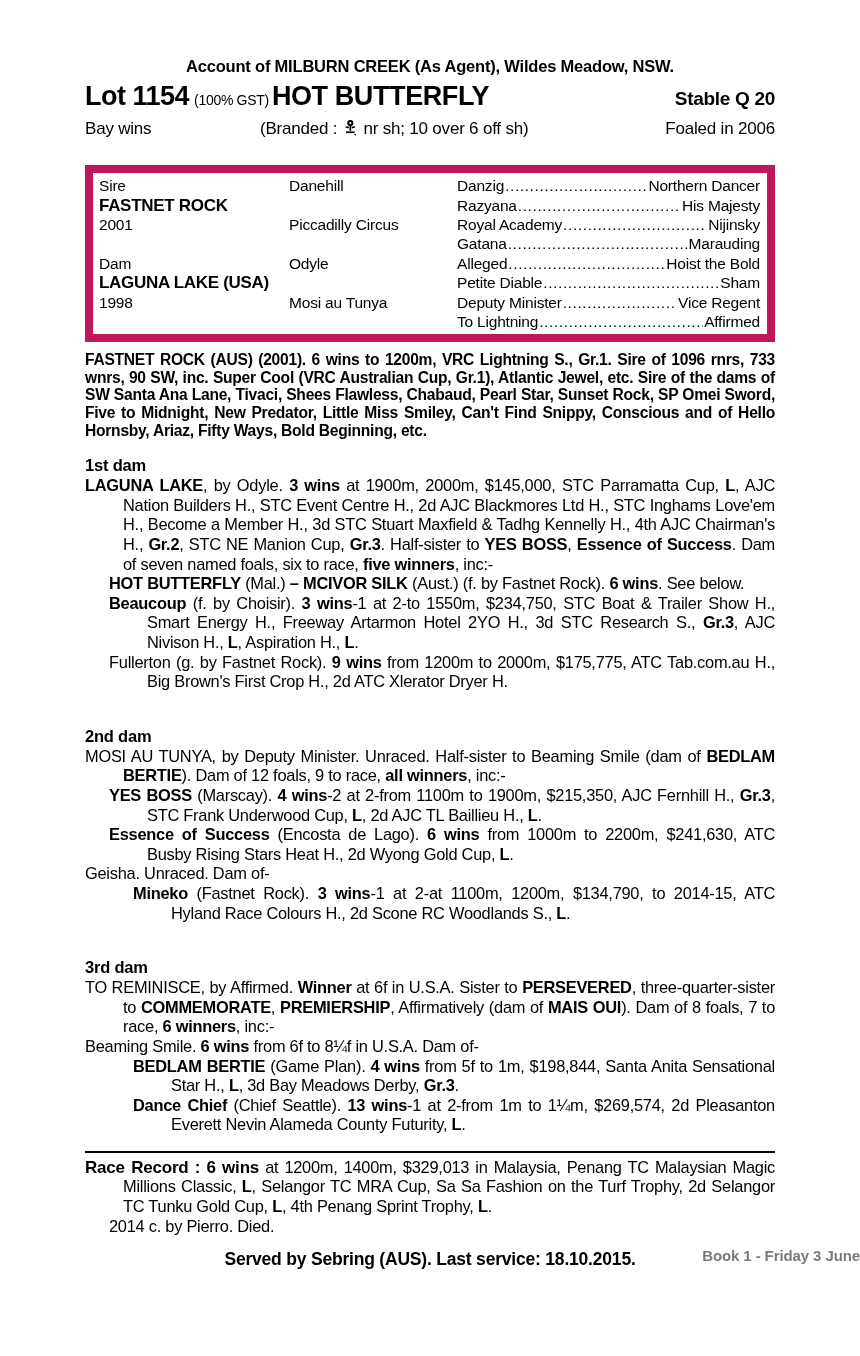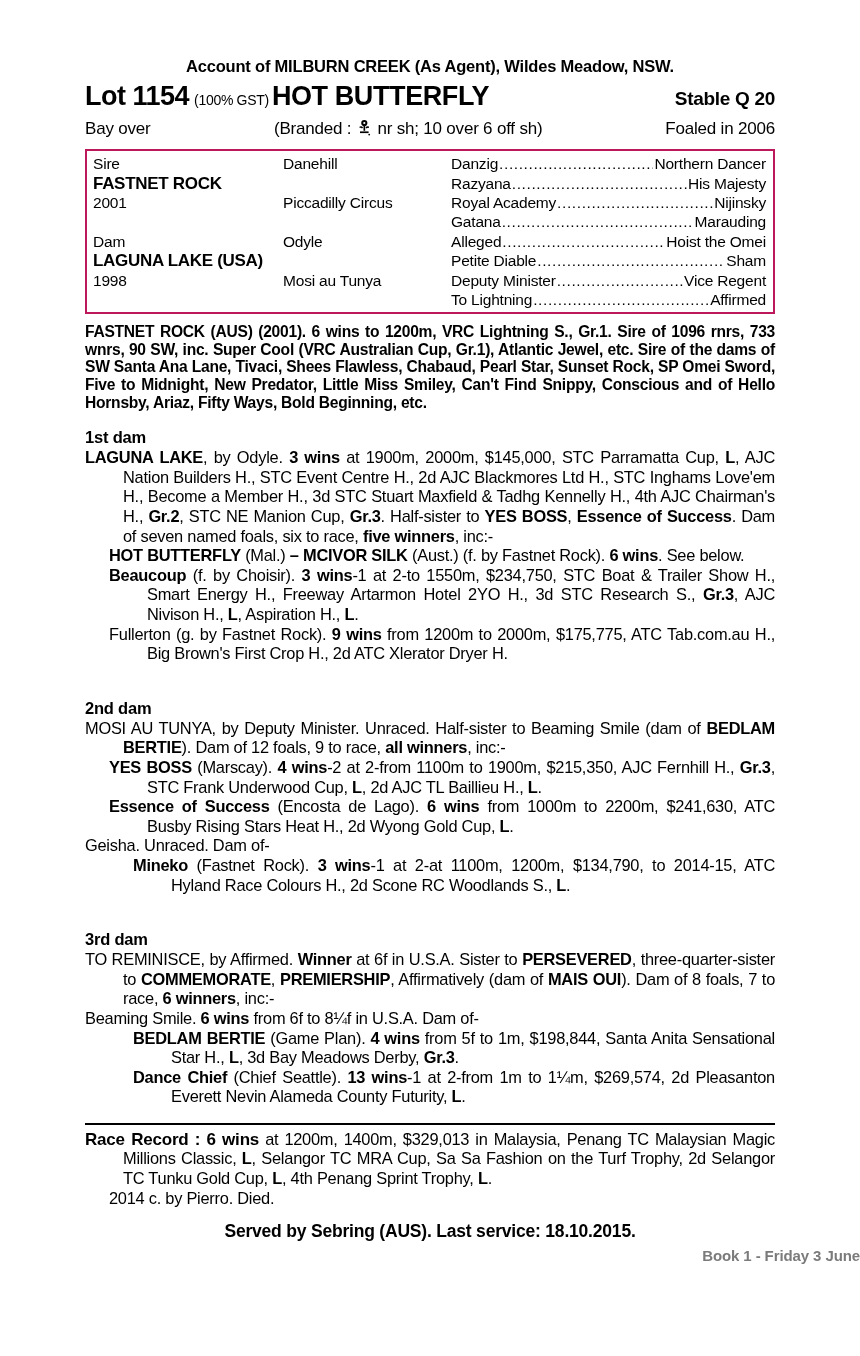--- a/index.html
+++ b/index.html
@@ -71,36 +71,36 @@
   }
   .desc-row {
     display: flex;
     align-items: baseline;
     margin-top: 9px;
     font-size: 17px;
     letter-spacing: -0.2px;
     line-height: 1.1;
   }
   .desc-colour { width: 175px; flex: none; }
-  .desc-brand { flex: 1 1 auto; margin-left: 14px; }
+  .desc-brand { flex: 1 1 auto; }
   .desc-foaled { margin-left: auto; white-space: nowrap; text-align: right; }
   .brand-glyph {
     display: inline-block;
     vertical-align: -2px;
     width: 15px;
     height: 17px;
     position: relative;
     margin: 0 1px;
   }
   .brand-glyph svg { display: block; }
 
   
   .ped-table {
-    margin-top: 10px;
-    border: 2px solid #be185d;
+    margin-top: 26px;
+    border: 8px solid #be185d;
     box-sizing: border-box;
     width: 690px;
     padding: 3px 0 3px 0;
   }
   .ped-row {
     display: flex;
     align-items: baseline;
     font-size: 15.5px;
     letter-spacing: -0.2px;
     line-height: 19.4px;
@@ -210,21 +210,21 @@
     <div class="account-line">Account of MILBURN CREEK (As Agent), Wildes Meadow, NSW.</div>
 
     <div class="lot-row">
       <span class="lot-no">Lot 1154</span>
       <span class="gst">(100% GST)</span>
       <span class="horse-name">HOT BUTTERFLY</span>
       <span class="stable">Stable Q 20</span>
     </div>
 
     <div class="desc-row">
-      <span class="desc-colour">Bay over</span>
+      <span class="desc-colour">Bay wins</span>
       <span class="desc-brand">
         <span>(Branded :</span>
         <span class="brand-glyph">
           <svg width="15" height="17" viewBox="0 0 15 17">
             <circle cx="7.3" cy="4.0" r="3.1" fill="#000"></circle>
             <circle cx="7.3" cy="4.0" r="1.1" fill="#fff"></circle>
             <rect x="6.5" y="6.6" width="1.7" height="5.2" fill="#000"></rect>
             <path d="M3.0 12.4 L11.6 12.4 L11.6 14.1 L3.0 14.1 Z" fill="#000"></path>
             <path d="M2.6 7.6 Q4.6 6.4 6.1 8.4 L5.0 9.4 Q3.8 8.2 2.6 8.9 Z" fill="#000"></path>
             <path d="M12.0 7.6 Q10.0 6.4 8.5 8.4 L9.6 9.4 Q10.8 8.2 12.0 8.9 Z" fill="#000"></path>
@@ -281,21 +281,21 @@
             </div>
           </div>
         </div>
         <div class="ped-row">
           <div class="ped-c1">Dam</div>
           <div class="ped-c2">Odyle</div>
           <div class="ped-c3">
             <div class="dots">
               <span class="d-left">Alleged</span>
               <span class="d-fill">..........................................................................................</span>
-              <span class="d-right">Hoist the Omei</span>
+              <span class="d-right">Hoist the Bold</span>
             </div>
           </div>
         </div>
         <div class="ped-row">
           <div class="ped-c1 ped-name-bold">LAGUNA LAKE (USA)</div>
           <div class="ped-c2"></div>
           <div class="ped-c3">
             <div class="dots">
               <span class="d-left">Petite Diable</span>
               <span class="d-fill">..........................................................................................</span>

